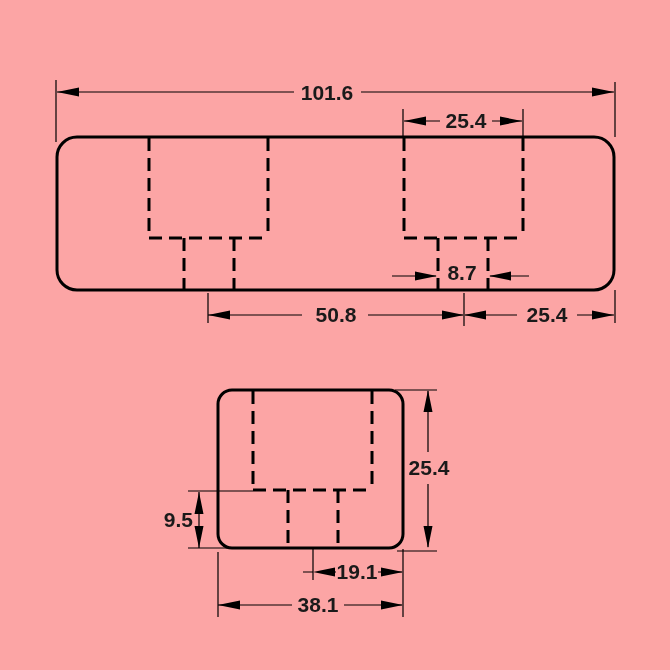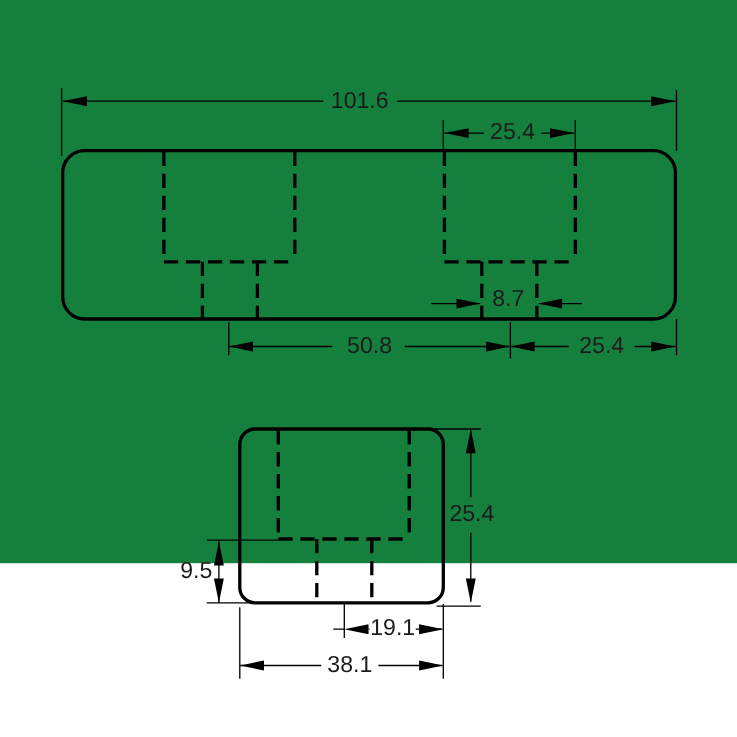--- a/index.html
+++ b/index.html
@@ -5,22 +5,23 @@
   html, body {
     margin: 0;
     padding: 0;
     background: #ffffff;
     width: 670px;
     height: 670px;
     overflow: hidden;
   }
   .drawing-wrap {
     width: 670px;
-    height: 512px;
-    background: #15803d;
+    height: 670px;
+    background: #fca5a5;
+    font-weight: bold;
   }
   svg { display: block; }
   .thick {
     stroke: #000000;
     stroke-width: 3;
     fill: none;
     stroke-linecap: butt;
   }
   .dashed {
     stroke-dasharray: 13 7;

